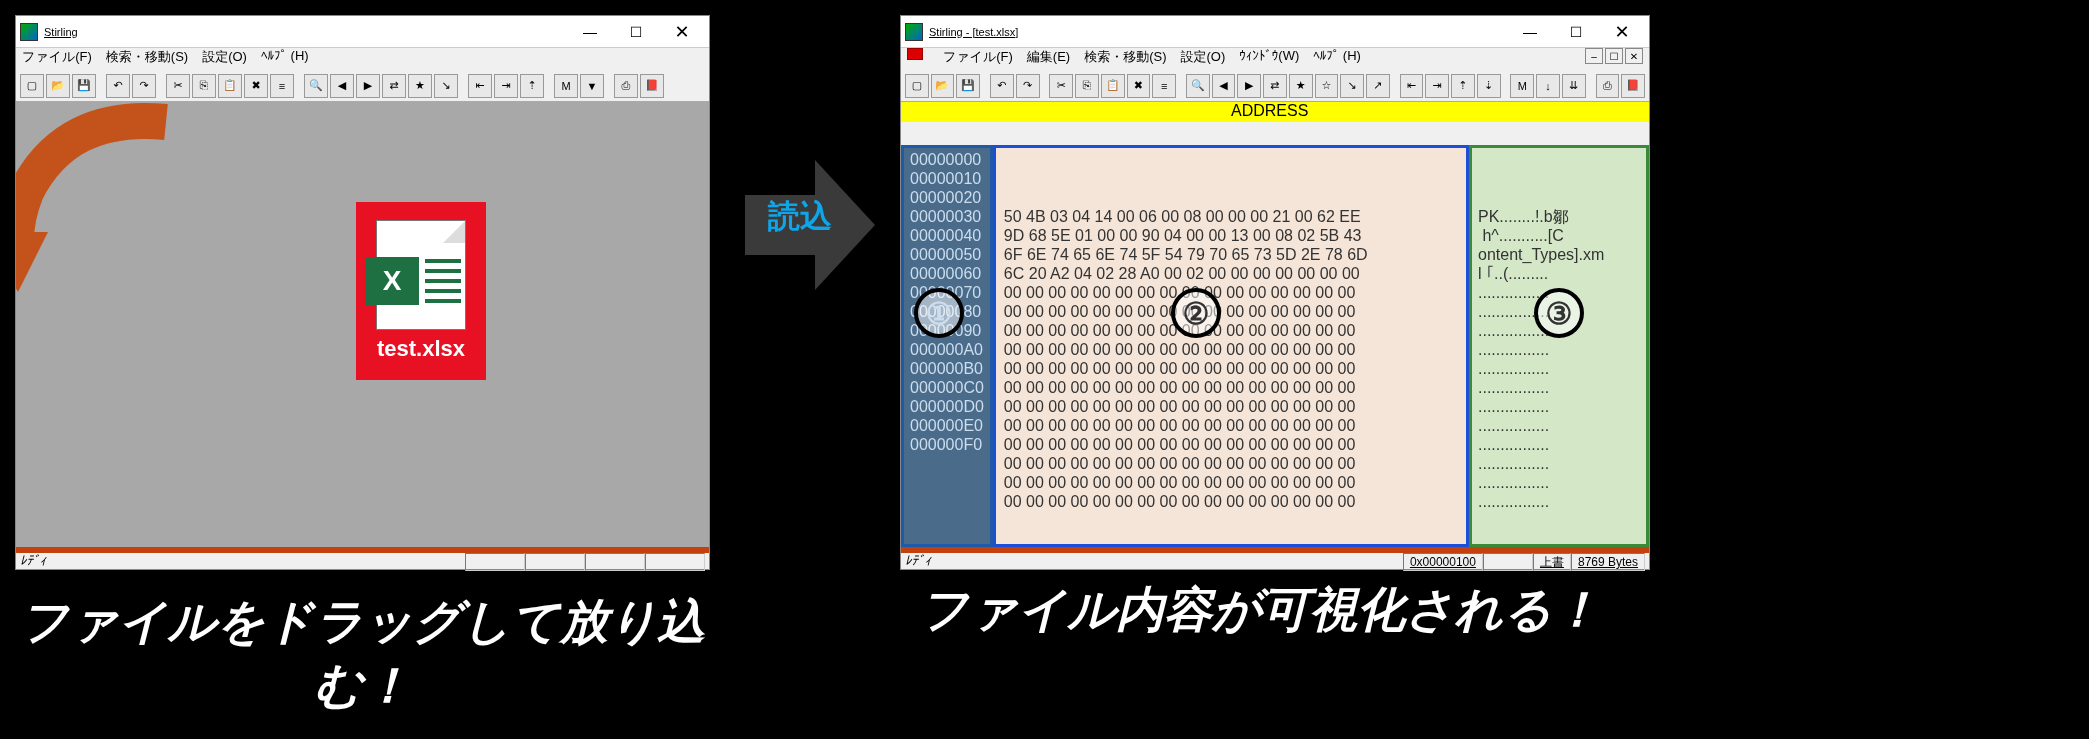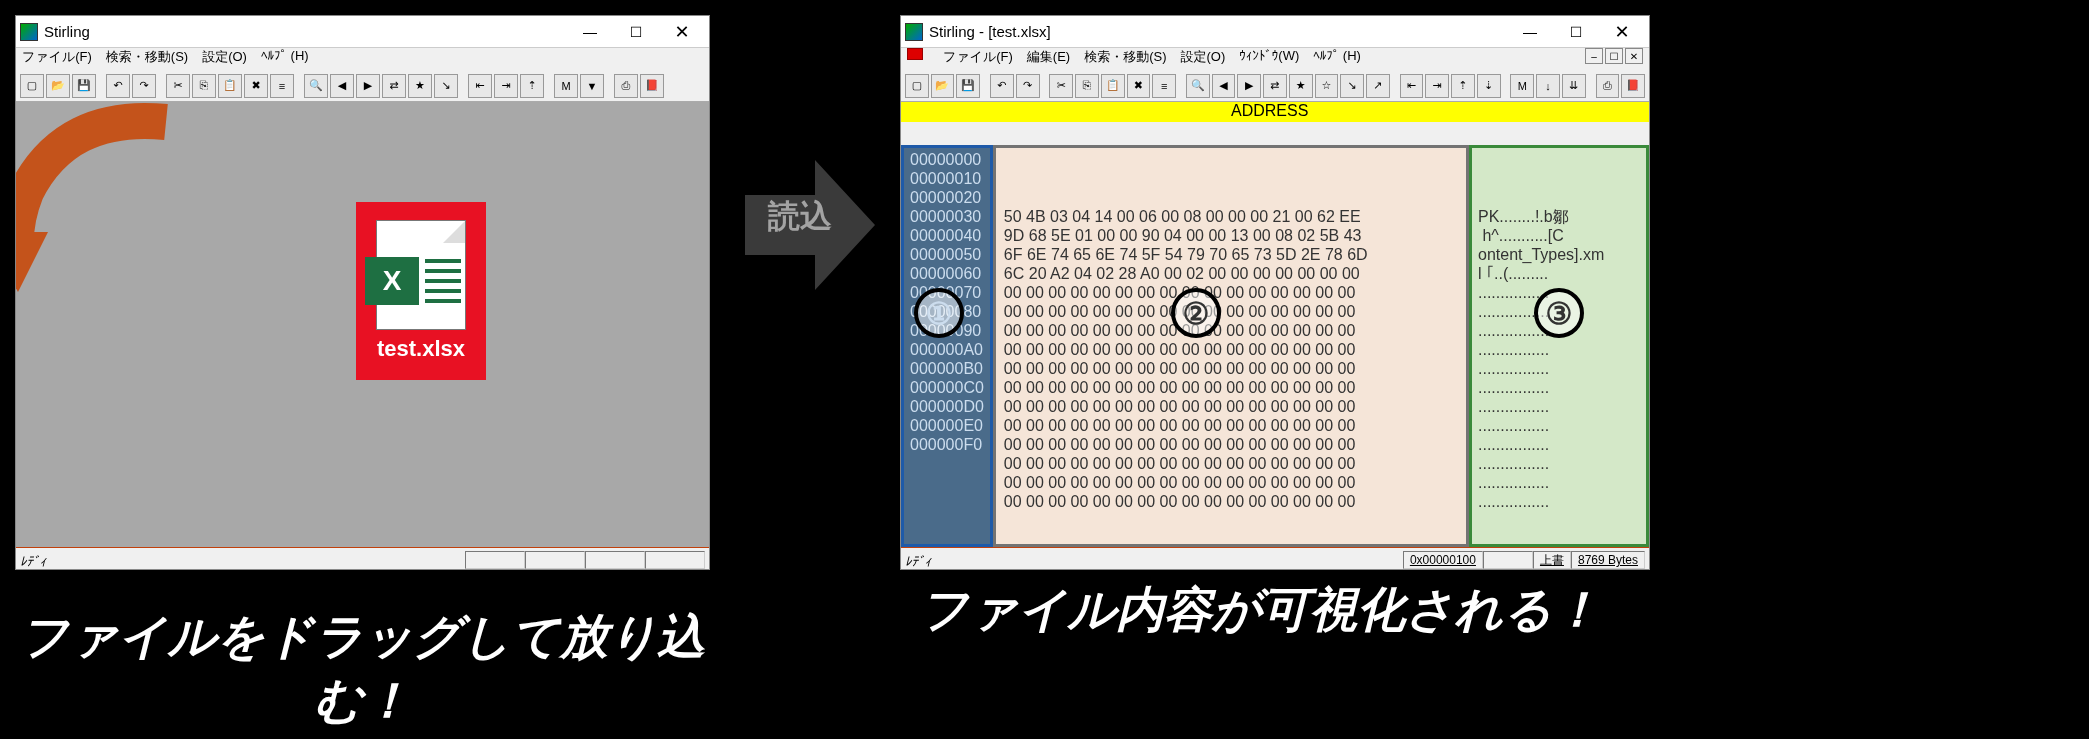--- a/index.html
+++ b/index.html
@@ -2,64 +2,64 @@
 <html><head>
 <meta charset="utf-8">
 <style>
 * { margin: 0; padding: 0; box-sizing: border-box; font-family: "MS PGothic", "Meiryo", sans-serif; }
 body { background: #000; width: 2089px; height: 739px; position: relative; overflow: hidden; }
 
 .panel { position: absolute; background: #000; }
 .panel-left { left: 15px; top: 15px; width: 695px; height: 555px; }
 .panel-right { left: 900px; top: 15px; width: 750px; height: 555px; padding-left: 15px; }
 .caption { color: #fff; font-size: 48px; font-weight: bold; text-align: center; font-style: italic; position: absolute; }
-.caption-left { left: 15px; top: 605px; width: 695px; }
+.caption-left { left: 15px; top: 590px; width: 695px; }
 .caption-right { left: 870px; top: 578px; width: 780px; }
 
 .win { position: absolute; inset: 0; background: #f0f0f0; border: 1px solid #888; display: flex; flex-direction: column; }
 .titlebar { height: 32px; background: #fff; display: flex; align-items: center; padding: 0 4px; border-bottom: 1px solid #ccc; }
 .app-icon { width: 18px; height: 18px; background: linear-gradient(135deg,#0a0,#06c); border: 1px solid #333; margin-right: 6px; }
-.title-text { flex: 1; font-size: 15px; color: #000; }
+.title-text { flex: 1; font-size: 11px; color: #000; text-decoration: underline; }
 .win-btn { width: 46px; height: 30px; display: flex; align-items: center; justify-content: center; font-size: 14px; }
 .win-btn.close { font-size: 18px; }
 
 .menubar { height: 22px; display: flex; align-items: flex-start; gap: 14px; padding: 0 6px; font-size: 13px; color: #000; background: #f0f0f0; }
 .child-icon { width: 16px; height: 12px; background: #d00; border: 1px solid #900; margin-right: 6px; }
 .mdi-btns { margin-left: auto; display: flex; gap: 2px; }
 .mdi-btn { width: 18px; height: 16px; border: 1px solid #888; font-size: 10px; display: flex; align-items: center; justify-content: center; }
 
 .toolbar { height: 32px; background: #f0f0f0; display: flex; align-items: center; padding: 2px 4px; gap: 2px; border-bottom: 1px solid #aaa; }
 .tbtn { width: 24px; height: 24px; border: 1px solid #999; background: #e8e8e8; display: flex; align-items: center; justify-content: center; font-size: 11px; }
 .tsep { width: 6px; }
 
 .workarea { flex: 1; position: relative; background: #a8a8a8; overflow: hidden; }
-.statusbar { height: 22px; background: #f0f0f0; border-top: 1px solid #c2410c; display: flex; align-items: flex-end; padding: 0 4px; font-size: 13px; font-style: italic; }
+.statusbar { height: 22px; background: #f0f0f0; border-top: 6px solid #c2410c; display: flex; align-items: flex-start; padding: 0 4px; font-size: 13px; font-style: italic; }
 .status-cell { border: 1px inset #ccc; padding: 1px 6px; font-style: normal; font-size: 12px; height: 18px; display: flex; align-items: center; text-decoration: underline; }
 .status-flex { flex: 1; }
 .excel-file { position: absolute; left: 340px; top: 100px; width: 130px; height: 178px; background: #e81123; display: flex; flex-direction: column; align-items: center; justify-content: center; gap: 6px; }
 .excel-icon { width: 90px; height: 110px; background: #fff; border: 1px solid #777; position: relative; }
 .excel-icon::before { content: ""; position: absolute; right: 0; top: 0; border-style: solid; border-width: 0 0 22px 22px; border-color: transparent transparent #ddd transparent; }
 .excel-badge { position: absolute; left: -12px; top: 36px; width: 54px; height: 48px; background: #1e6f42; color: #fff; font-size: 28px; font-weight: bold; display: flex; align-items: center; justify-content: center; }
 .excel-lines { position: absolute; left: 48px; top: 38px; width: 36px; height: 44px; background: repeating-linear-gradient(#1e6f42 0 4px, transparent 4px 10px); }
 .file-label { color: #fff; font-size: 22px; font-weight: bold; }
 
 
 .hex-header { height: 20px; background: #ffff00; font-family: "MS Gothic", monospace; font-size: 16px; display: flex; padding: 0 4px; align-items: center; white-space: pre; overflow: hidden; flex-direction: column; }
 .hex-body { flex: 1; display: flex; font-family: "MS Gothic", monospace; font-size: 16px; line-height: 19px; position: relative; margin-top: 23px; }
 .col-addr { background: #4a6b8a; color: #cde; padding: 2px 6px; border: 3px solid #1e5aa8; position: relative; }
-.col-hex { background: #f5e5d8; color: #333; padding: 2px 8px; border: 3px solid #737373; position: relative; flex: 1; white-space: pre; overflow: hidden; }
+.col-hex { background: #f5e5d8; color: #333; padding: 2px 8px; border: 3px solid #1d4ed8; position: relative; flex: 1; white-space: pre; overflow: hidden; }
 .col-ascii { background: #d4e8c8; color: #333; padding: 2px 6px; border: 3px solid #3a8a3a; width: 180px; white-space: pre; overflow: hidden; position: relative; }
 .circle { position: absolute; width: 50px; height: 50px; border: 4px solid #000; border-radius: 50%; font-size: 30px; font-weight: bold; display: flex; align-items: center; justify-content: center; background: rgba(255,255,255,0.5); }
 .c1 { left: 10px; top: 140px; }
 .c2 { left: 175px; top: 140px; }
 .c3 { left: 62px; top: 140px; }
 
 
 .big-arrow { position: absolute; left: 745px; top: 160px; width: 130px; height: 130px; }
-.arrow-label { position: absolute; left: 755px; top: 195px; color: #a3a3a3; font-size: 32px; font-weight: bold; width: 90px; text-align: center; }
+.arrow-label { position: absolute; left: 755px; top: 195px; color: #0ea5e9; font-size: 32px; font-weight: bold; width: 90px; text-align: center; }
 
 .curved-arrow { position: absolute; left: -80px; top: 0; }
 </style>
 </head>
 <body>
 
 <div class="panel panel-left">
   <div class="win">
     <div class="titlebar">
       <div class="app-icon"></div>

